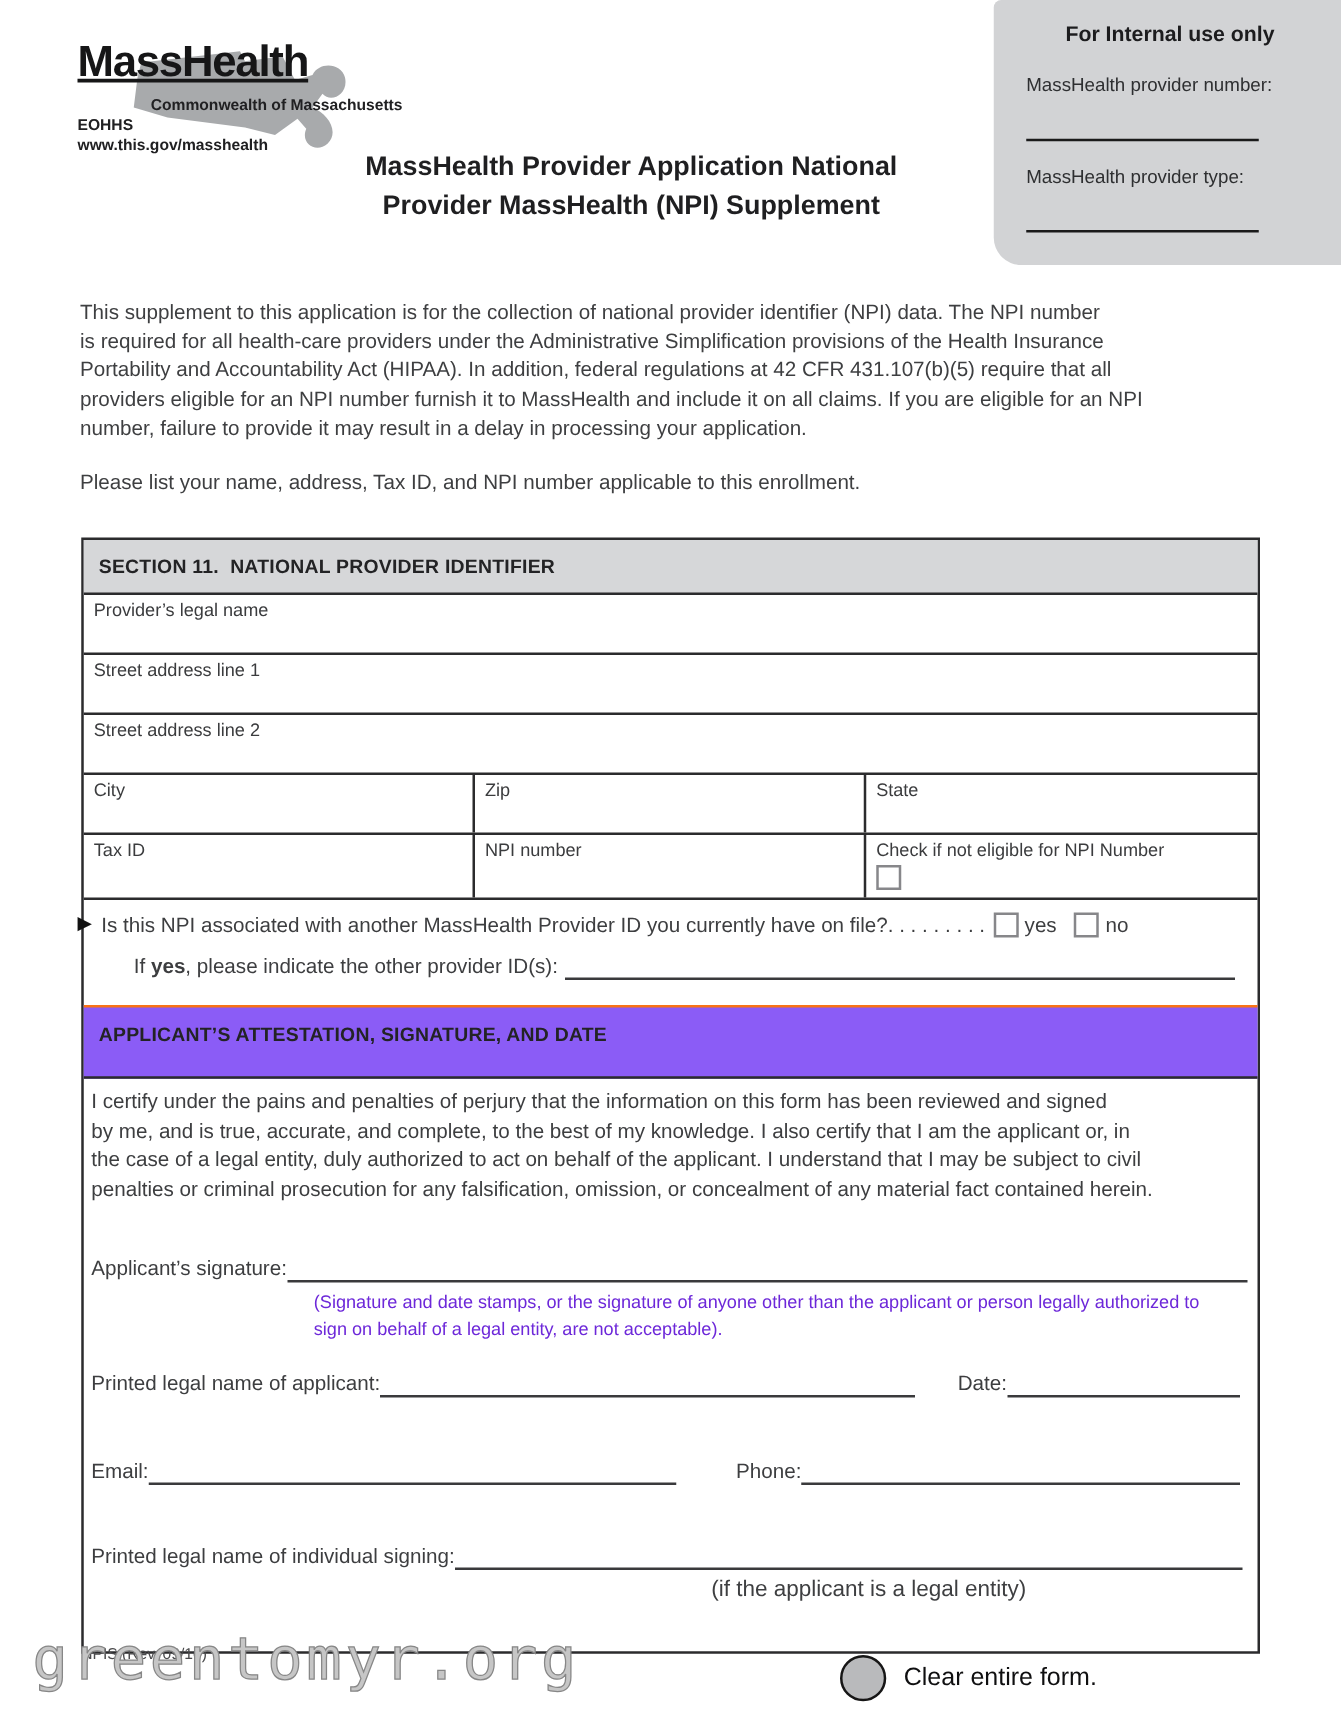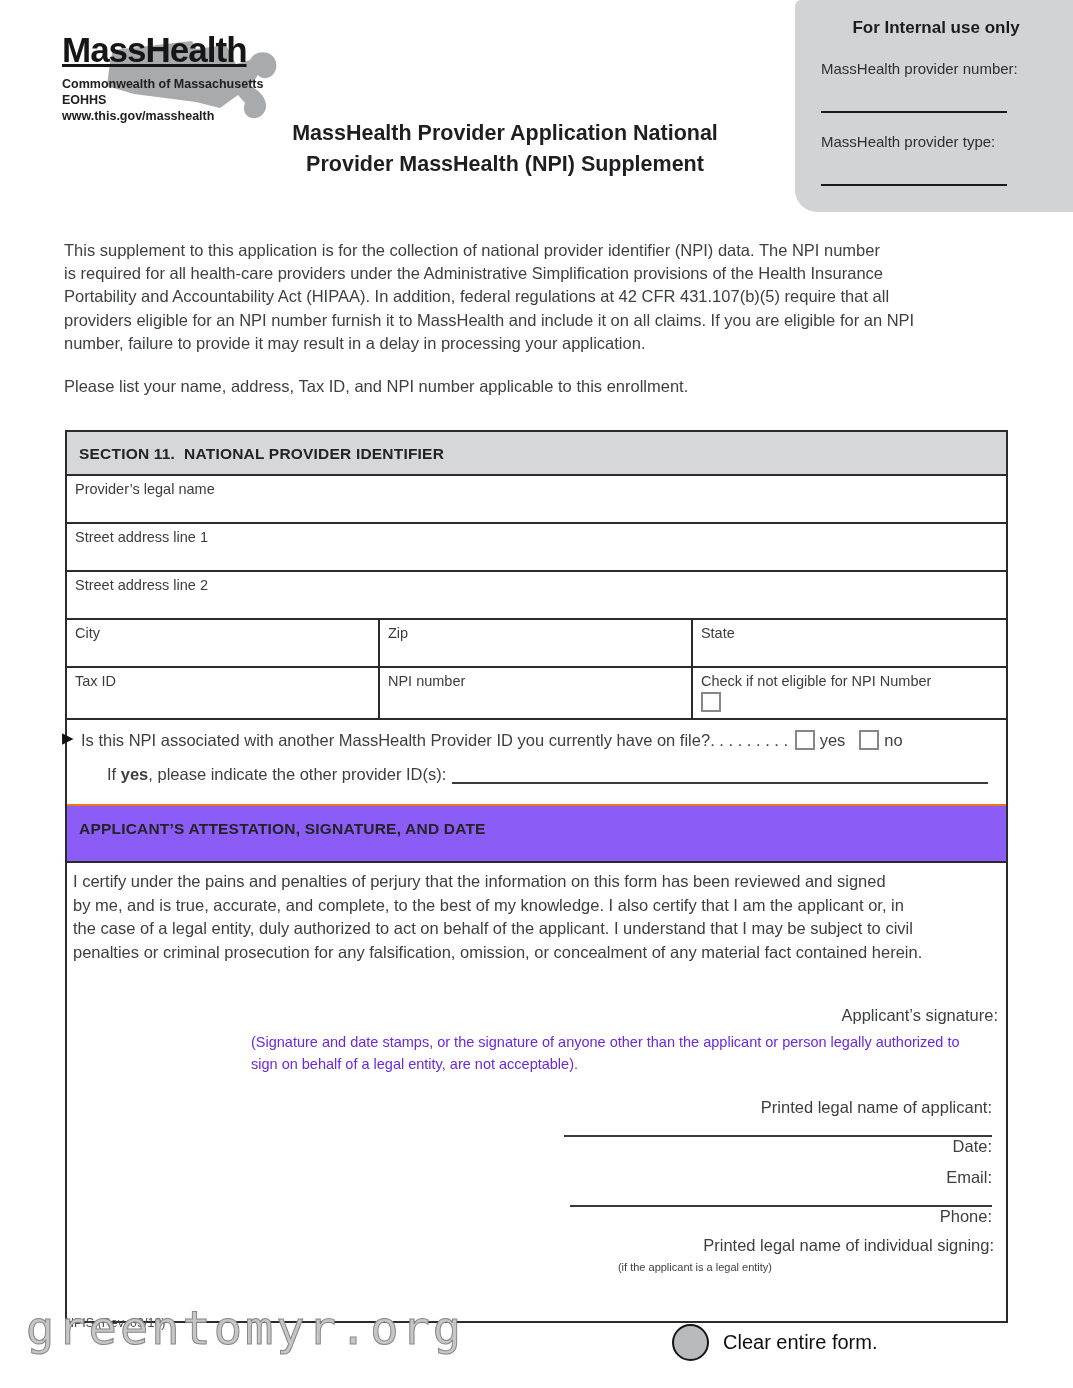--- a/index.html
+++ b/index.html
@@ -25,21 +25,21 @@
   }
   .ib-title{font-weight:bold;font-size:17px;color:#1c1c1e;text-align:center;margin-bottom:22px;}
   .ib-label{font-size:15px;color:#2e2f31;}
   .ib-line{height:34px;border-bottom:2px solid #1a1a1a;width:186px;margin-bottom:20px;}
 
   
   .logo{position:absolute;left:62px;top:30px;width:260px;height:120px;}
   .state-shape{position:absolute;left:38px;top:6px;z-index:0;}
   .logo-brand{position:relative;z-index:1;font-size:35px;font-weight:bold;color:#161617;letter-spacing:-1px;text-decoration:underline;}
   .logo-sub{position:relative;z-index:1;font-size:12.5px;font-weight:bold;color:#202022;line-height:16px;}
-  .logo-sub.first{margin-top:6px;}
+  .logo-sub.first{margin-top:6px;text-align:right;}
 
   
   .doc-title{
     position:absolute;left:240px;top:118px;width:530px;
     text-align:center;font-weight:bold;font-size:21.5px;color:#1f1f21;line-height:31px;
   }
 
   
   .intro{position:absolute;left:64px;top:239px;width:950px;font-size:16.5px;line-height:23.2px;color:#3e3f41;}
   .intro.p2{top:375px;}
@@ -66,46 +66,46 @@
     border:2px solid #87878a;background:#fff;vertical-align:middle;
   }
   .cell .checkbox{display:block;margin-top:3px;}
 
   
   .question-block{position:relative;box-sizing:border-box;height:84px;padding:10px 10px 0 14px;font-size:16.5px;}
   .q-arrow{position:absolute;left:-5px;top:9px;font-size:15px;color:#111;}
   .q-line1{white-space:nowrap;}
   .q-line1 .checkbox{margin:0 5px 3px 2px;}
   .q-line1 .cb-no{margin-left:14px;}
-  .q-line2{margin-top:11px;padding-left:26px;display:flex;align-items:center;}
+  .q-line2{margin-top:11px;padding-left:26px;display:flex;align-items:flex-start;}
   .q-line2 b{font-weight:bold;}
   .write-line{flex:1;border-bottom:2px solid #3a3a3c;height:18px;margin-left:6px;margin-right:8px;}
 
   
   .att-header{
     box-sizing:border-box;height:59px;
     background:#8b5cf6;border-top:2px solid #f97316;border-bottom:2px solid #2b2b2d;
     font-weight:bold;font-size:15.5px;color:#232325;padding:14px 12px 0 12px;letter-spacing:.2px;
   }
   .att-body{position:relative;height:458px;font-size:16.5px;}
   .certify{position:absolute;left:6px;top:7px;width:928px;line-height:23.5px;}
-  .f-row{position:absolute;display:flex;align-items:flex-end;flex-direction:column;}
+  .f-row{position:absolute;display:flex;align-items:flex-start;}
   .f-label{white-space:nowrap;}
   .f-line{border-bottom:2px solid #3a3a3c;height:18px;}
   .f-line.grow{flex:1;}
   .sig-row{left:6px;right:8px;top:143px;}
   .sig-note{position:absolute;left:184px;top:168px;width:740px;font-size:14.5px;line-height:22px;color:#6d28d9;}
   .printed-row{left:6px;right:14px;top:235px;}
   .printed-row .line-name{width:428px;}
   .printed-row .date-label{margin-left:34px;}
   .email-row{left:6px;right:14px;top:305px;}
   .email-row .line-email{width:422px;}
   .email-row .phone-label{margin-left:48px;}
   .indiv-row{left:6px;right:12px;top:373px;}
-  .indiv-note{position:absolute;left:488px;top:398px;width:280px;font-size:11px;text-align:center;color:#3e3f41;}
+  .indiv-note{position:absolute;left:488px;top:398px;width:280px;font-size:18px;text-align:center;color:#3e3f41;}
 
   
   .form-code{position:absolute;left:65px;top:1316px;font-size:12.5px;color:#4a4a4c;}
   .watermark{
     position:absolute;left:26px;top:1300px;
     font-family:"DejaVu Sans Mono","Liberation Mono",monospace;
     font-size:47px;color:#c6c6c6;letter-spacing:3px;
     -webkit-text-stroke:1px #878787;
   }
   .clear-row{position:absolute;left:672px;top:1324px;display:flex;align-items:center;}

